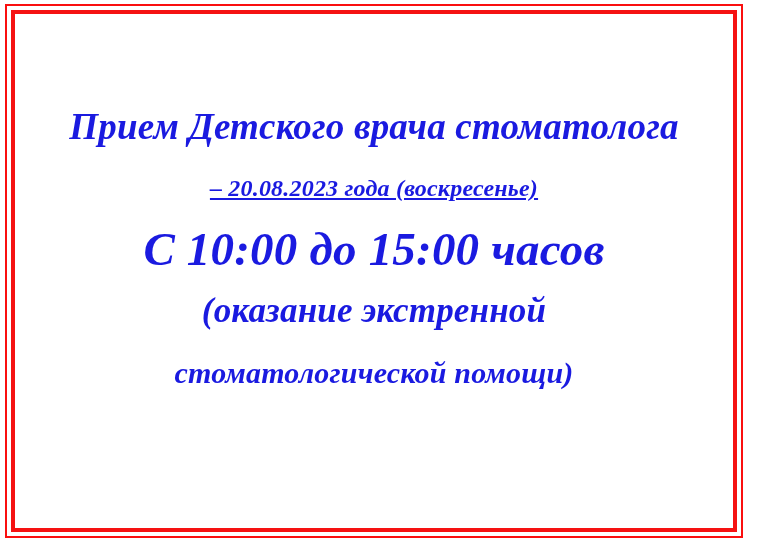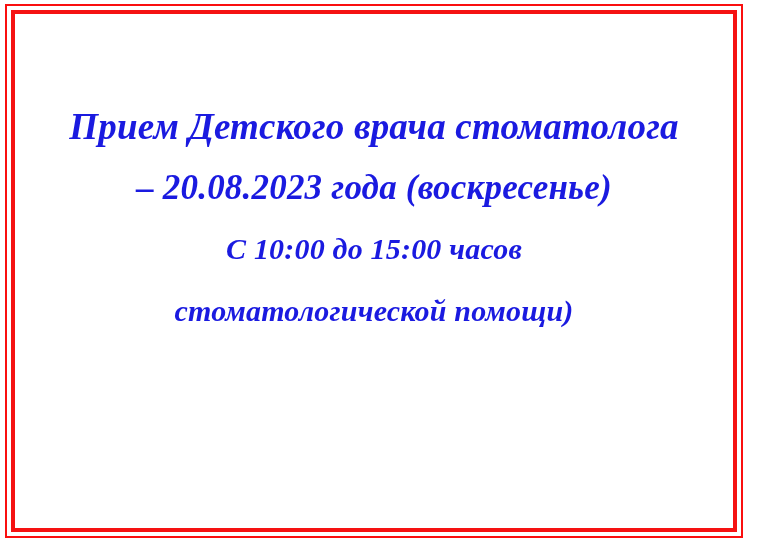--- a/index.html
+++ b/index.html
@@ -79,27 +79,28 @@
   }
 
   
   .line-1 {
     font-size: 37px;
     line-height: 62px;
   }
 
   
   .line-2 {
-    font-size: 35px;
+    font-size: 24px;
     line-height: 60px;
+    text-decoration: underline;
   }
 
   
   .line-3 {
-    font-size: 30px;
+    font-size: 47px;
     line-height: 62px;
     font-style: italic;
   }
 
   
   .line-4 {
     font-size: 35px;
     line-height: 62px;
   }
 
@@ -116,17 +117,18 @@
 
   <div class="frame-outer"></div>
   <div class="frame-inner"></div>
 
   <div class="content">
 
     <div class="notice">
       <span class="notice-line line-1">Прием Детского врача стоматолога</span>
       <span class="notice-line line-2">– 20.08.2023 года (воскресенье)</span>
       <span class="notice-line line-3">С 10:00 до 15:00 часов</span>
+      <span class="notice-line line-4">(оказание экстренной</span>
       <span class="notice-line line-5">стоматологической помощи)</span>
     </div>
 
   </div>
 </div>
 
 </body></html>

